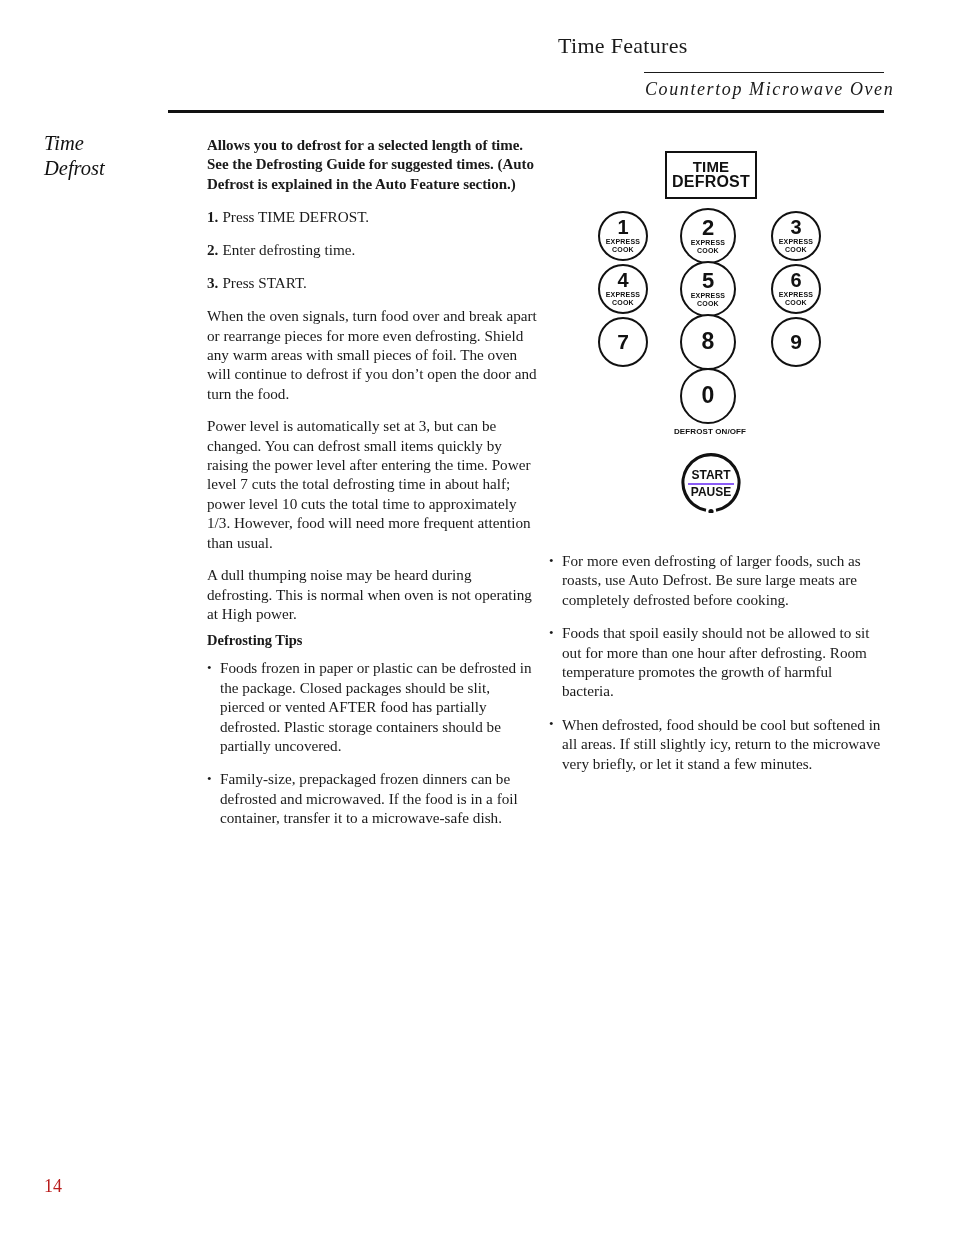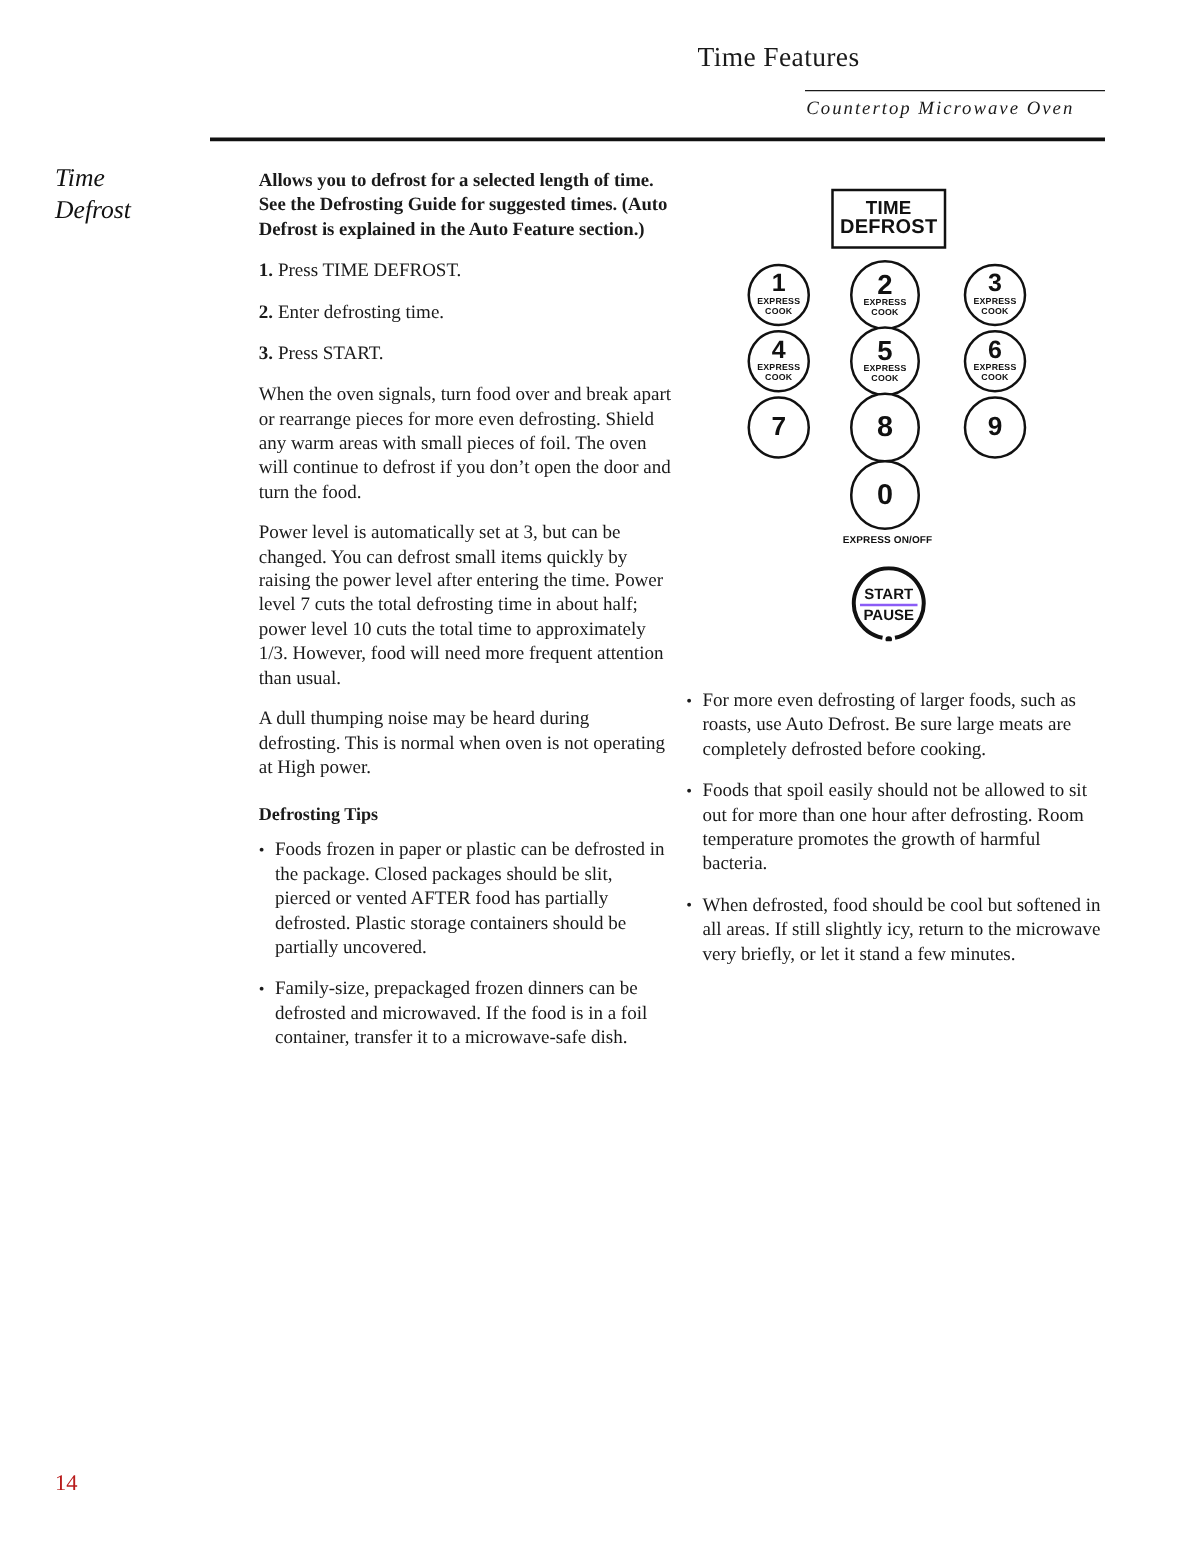--- a/index.html
+++ b/index.html
@@ -37,21 +37,21 @@
     left: 644px;
     top: 72px;
     width: 240px;
     height: 1px;
     background: #1a1a1a;
   }
   .header-subtitle {
     position: absolute;
     left: 645px;
     top: 79px;
-    font-size: 15px;
+    font-size: 18px;
     font-style: italic;
     font-family: "Liberation Serif", serif;
     letter-spacing: 1.6px;
     color: #1a1a1a;
     white-space: nowrap;
   }
   .header-rule {
     position: absolute;
     left: 168px;
     top: 110px;
@@ -105,21 +105,21 @@
   .step .num {
     font-weight: bold;
     padding-right: 4px;
   }
 
   .body-para {
     font-size: 15.2px;
     line-height: 19.4px;
     margin: 0 0 13px 0;
   }
-  .body-para.tight { margin-bottom: 20px; }
+  .body-para.tight { margin-bottom: 8px; }
 
   .subhead {
     font-weight: bold;
     font-size: 14.5px;
     line-height: 18px;
     margin: 0 0 9px 0;
   }
 
   ul.bullets {
     list-style: none;
@@ -366,21 +366,21 @@
   <div class="kp-btn plain mid" style="left:100px; top:174px;">
     <span class="digit">8</span>
   </div>
   <div class="kp-btn plain small" style="left:191px; top:177px;">
     <span class="digit">9</span>
   </div>
 
   <div class="kp-btn plain mid" style="left:100px; top:228px;">
     <span class="digit">0</span>
   </div>
-  <div class="kp-displaylabel">EXPRESS ON/OFF</div>
+  <div class="kp-displaylabel">DEFROST ON/OFF</div>
 
   <div class="kp-start-wrap">
     <svg class="kp-start-ring" viewBox="0 0 60 60">
       <path d="M 25.0 57.2 A 28 28 0 1 1 35.0 57.2" fill="none" stroke="#111" stroke-width="3.2" stroke-linecap="butt"></path>
       <circle cx="30" cy="58.5" r="2.6" fill="#111"></circle>
     </svg>
     <div class="kp-start-label">
       <span class="s1">START</span>
       <span class="s2">PAUSE</span>
     </div>

